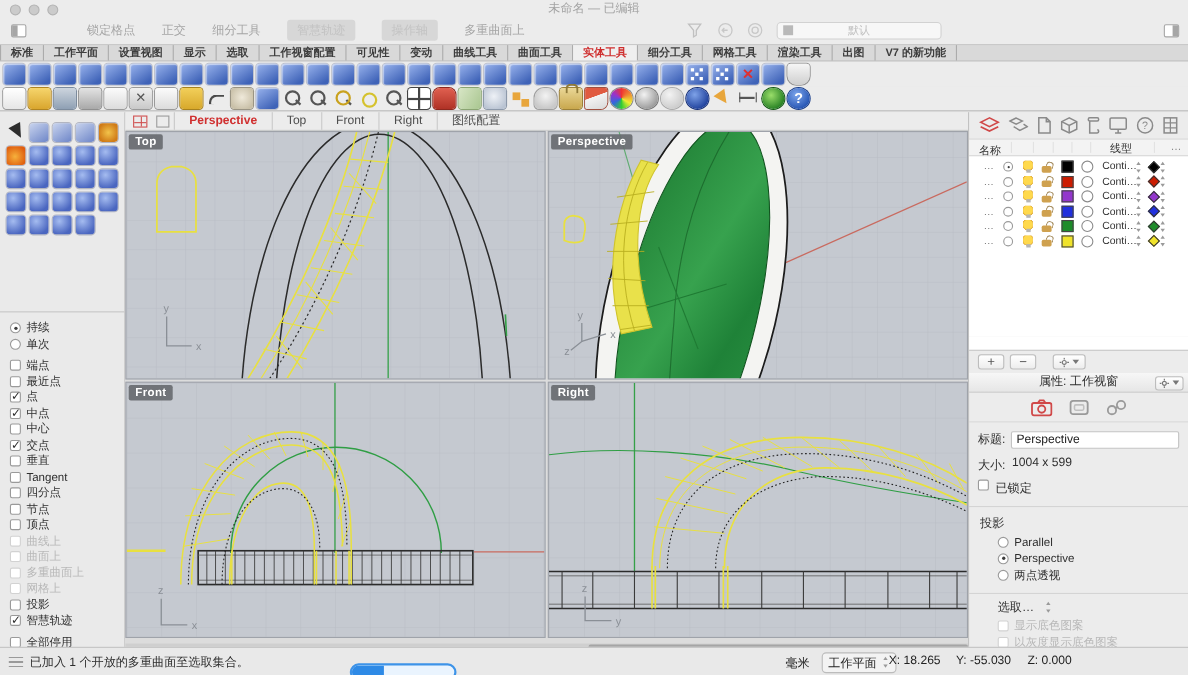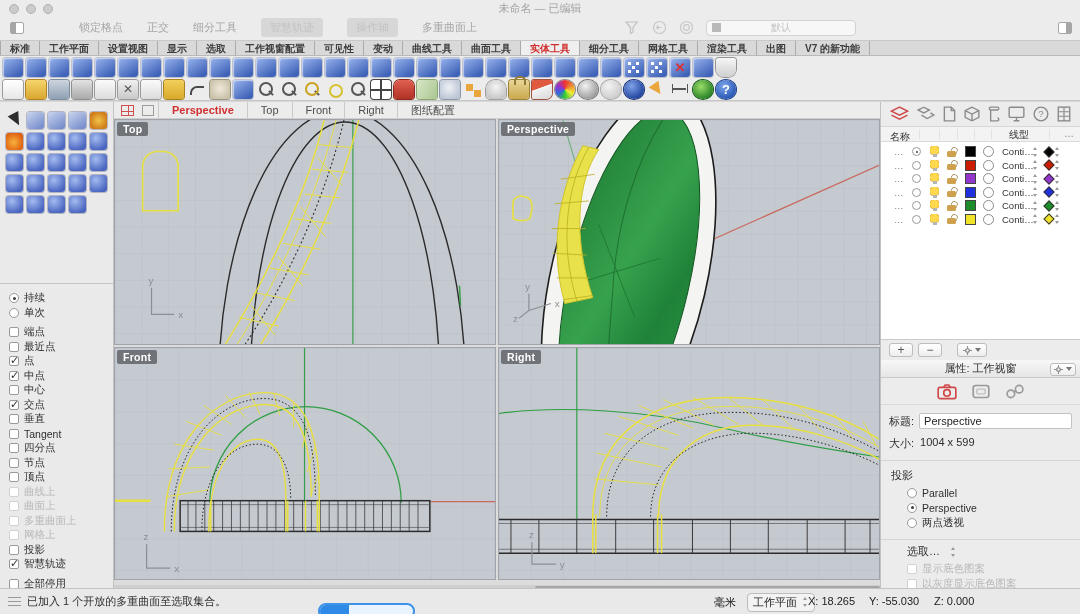--- a/index.html
+++ b/index.html
@@ -151,21 +151,21 @@
   .ud{width:7px;height:10px;position:relative;flex:none;margin-left:1px}
   .ud::before{content:"";position:absolute;left:1px;top:0;border-left:2.5px solid transparent;border-right:2.5px solid transparent;border-bottom:3.5px solid #9a9a9a}
   .ud::after{content:"";position:absolute;left:1px;bottom:0;border-left:2.5px solid transparent;border-right:2.5px solid transparent;border-top:3.5px solid #9a9a9a}
   .dia{width:8px;height:8px;border:1px solid #333;transform:rotate(45deg);margin-left:6px;flex:none}
   #layerspace{background:#fff;flex:1}
   #layerfoot{height:21px;border-top:1px solid #cacaca;display:flex;align-items:center;gap:5px;padding:0 8px;flex:none;background:#ececec}
   .fbtn{width:24px;height:14px;border:1px solid #bdbdbd;border-radius:3px;background:linear-gradient(#fff,#ededed);text-align:center;line-height:12px;font-size:12px;color:#555}
   .fgear{display:flex;align-items:center;gap:3px;width:30px;height:14px;border:1px solid #bdbdbd;border-radius:3px;background:linear-gradient(#fff,#ededed);justify-content:center;margin-left:10px}
 
   #pticons{height:27px;display:flex;align-items:center;justify-content:center;gap:15px;border-bottom:1px solid #dadada;flex:none}
-  .fieldrow{display:flex;align-items:flex-end;padding:8px 8px 0;gap:5px}
+  .fieldrow{display:flex;align-items:flex-start;padding:8px 8px 0;gap:5px}
   .flabel{color:#2e2e2e;flex:none}
   #titlefield{flex:1;height:16px;border:1px solid #c3c3c3;background:#fff;font-size:11px;padding:0 4px;font-family:"Liberation Sans",sans-serif;color:#222;border-radius:2px}
   .textrow{padding:7px 8px 0;color:#2e2e2e;display:flex;gap:6px}
   .sep{border:none;border-top:1px solid #d4d4d4;margin:9px 0 0}
   .secthead{padding:7px 0 2px 10px;color:#2e2e2e}
   .optlist .opt{padding-left:26px;height:15px}
   .selrow{display:flex;align-items:center;gap:9px;padding:4px 0 2px 26px;color:#2e2e2e}
 
   
   #statusbar{position:absolute;left:0;right:0;bottom:0;height:26px;background:#e9e9e9;border-top:1px solid #c4c4c4;display:flex;align-items:center}
@@ -848,20 +848,24 @@
         </svg>
     </div>
     <div class="fieldrow">
       <span class="flabel">标题:</span>
       <input id="titlefield" value="Perspective" style="">
     </div>
     <div class="textrow">
       <span class="flabel">大小:</span>
       <span>1004 x 599</span>
     </div>
+    <div class="textrow" style="padding-top:6px">
+      <span class="chk"></span>
+      <span class="flabel">已锁定</span>
+    </div>
     <hr class="sep">
     <div class="secthead">投影</div>
     <div class="optlist">
         <div class="opt">
           <span class="rad"></span>
           <span class="olab">Parallel</span>
         </div>
         <div class="opt">
           <span class="rad on"></span>
           <span class="olab">Perspective</span>

